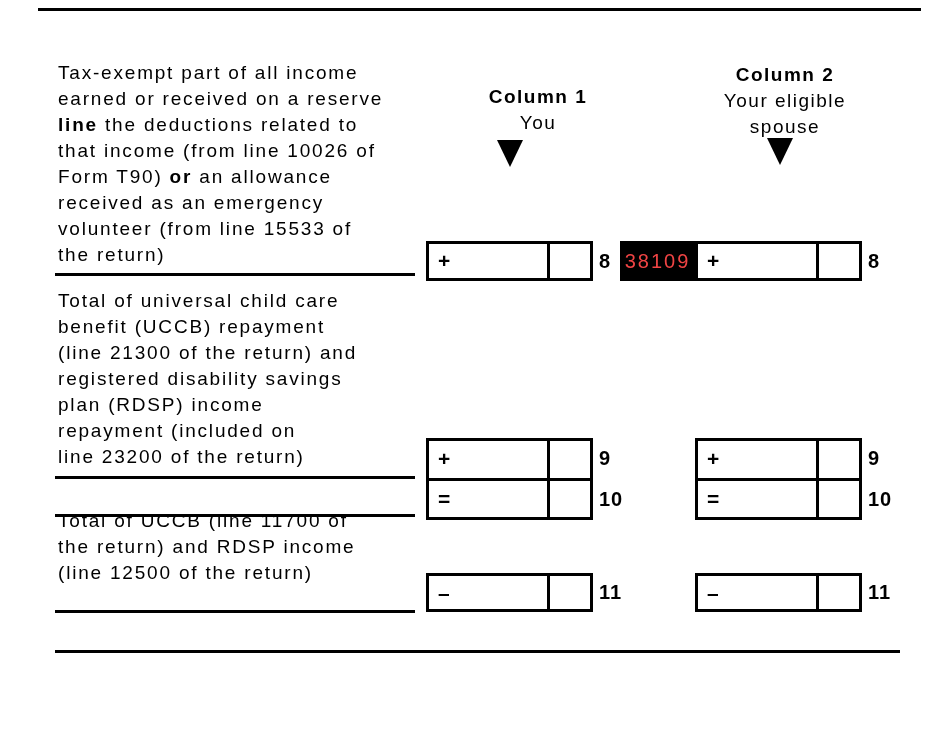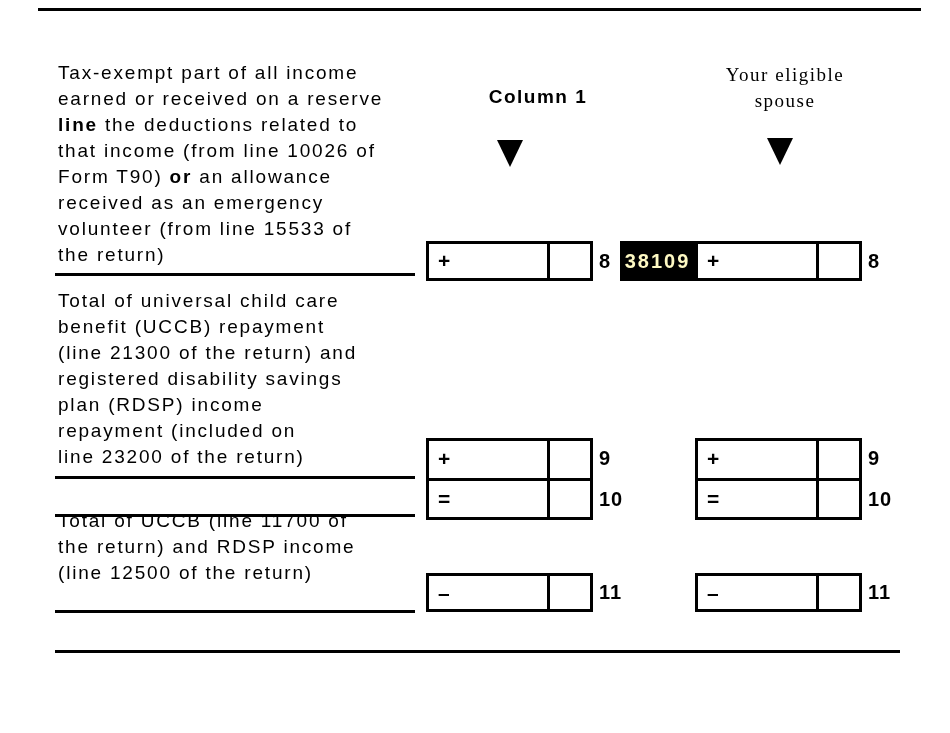--- a/index.html
+++ b/index.html
@@ -15,21 +15,21 @@
 
   .desc{
     position:absolute;left:58px;font-size:19px;line-height:26px;
     letter-spacing:1.8px;white-space:pre;color:#000;
   }
   .desc b{font-weight:bold;}
   .b1{top:60px;} .b2{top:288px;} .b3{top:484px;} .b4{top:508px;}
 
   .colhead{position:absolute;width:200px;text-align:center;font-size:19px;line-height:26px;letter-spacing:1.5px;}
   .colhead .title{font-weight:bold;}
-  .colhead .sub{white-space:pre-line;font-family:Liberation Serif, serif;}
+  .colhead .sub{white-space:pre-line;}
   .c1{left:438px;top:84px;}
   .c2{left:685px;top:62px;}
   .triangle{position:absolute;width:0;height:0;border-left:13px solid transparent;border-right:13px solid transparent;border-top:27px solid #000;}
   .t1{left:497px;top:140px;}
   .t2{left:767px;top:138px;}
 
   .amtbox{position:absolute;border:3px solid #000;box-sizing:border-box;display:flex;background:#fff;}
   .amt-main{flex:1;display:flex;align-items:center;padding-left:9px;box-sizing:border-box;}
   .amt-cents{width:43px;border-left:3px solid #000;box-sizing:border-box;}
   .op{font-size:21px;font-weight:bold;}
@@ -38,23 +38,23 @@
   .r11l{left:426px;top:573px;width:167px;height:39px;}
   .r11r{left:695px;top:573px;width:167px;height:39px;}
 
   .stack{position:absolute;border:3px solid #000;box-sizing:border-box;display:flex;flex-direction:column;background:#fff;}
   .s9l{left:426px;top:438px;width:167px;height:82px;}
   .s9r{left:695px;top:438px;width:167px;height:82px;}
   .stack .srow{flex:1;display:flex;}
   .stack .srow + .srow{border-top:3px solid #000;}
 
   .codebox{
-    position:absolute;left:620px;top:241px;width:75px;height:40px;background:#000;color:#fef9c3;
+    position:absolute;left:620px;top:241px;width:75px;height:40px;background:#000;color:#ef4444;
     display:flex;align-items:center;justify-content:center;
-    font-size:20px;font-weight:bold;letter-spacing:2px;text-align:center;
+    font-size:20px;font-weight:normal;letter-spacing:2px;text-align:center;
   }
 
   .line-label{position:absolute;font-size:20px;font-weight:bold;letter-spacing:1px;line-height:23px;}
   .l8L{left:599px;top:250px;}  .l8R{left:868px;top:250px;}
   .l9L{left:599px;top:447px;}  .l9R{left:868px;top:447px;}
   .l10L{left:599px;top:488px;} .l10R{left:868px;top:488px;}
   .l11L{left:599px;top:581px;} .l11R{left:868px;top:581px;}
 
   .footer-text{
     position:absolute;left:275px;top:665px;width:400px;text-align:center;
@@ -89,24 +89,26 @@
 
   <div class="underline u3"></div>
 
   <div class="desc b4"><span>Total of UCCB (line 11700 of
 the return) and RDSP income
 (line 12500 of the return)</span></div>
   <div class="underline u4"></div>
 
   <div class="colhead c1">
     <div class="title">Column 1</div>
+    <div class="sub">You</div>
   </div>
   <div class="triangle t1"></div>
 
   <div class="colhead c2">
+    <div class="title">Column 2</div>
     <div class="sub">Your eligible
 spouse</div>
   </div>
   <div class="triangle t2"></div>
 
   <div class="amtbox r8l">
     <div class="amt-main">
       <span class="op">+</span>
     </div>
     <div class="amt-cents"></div>

